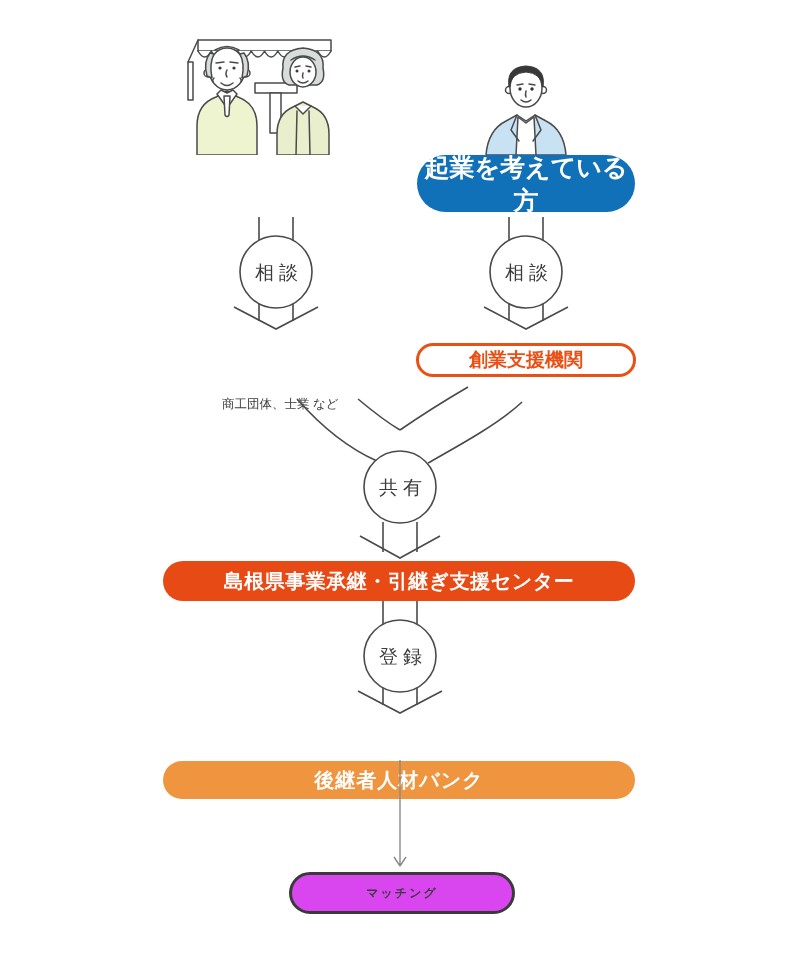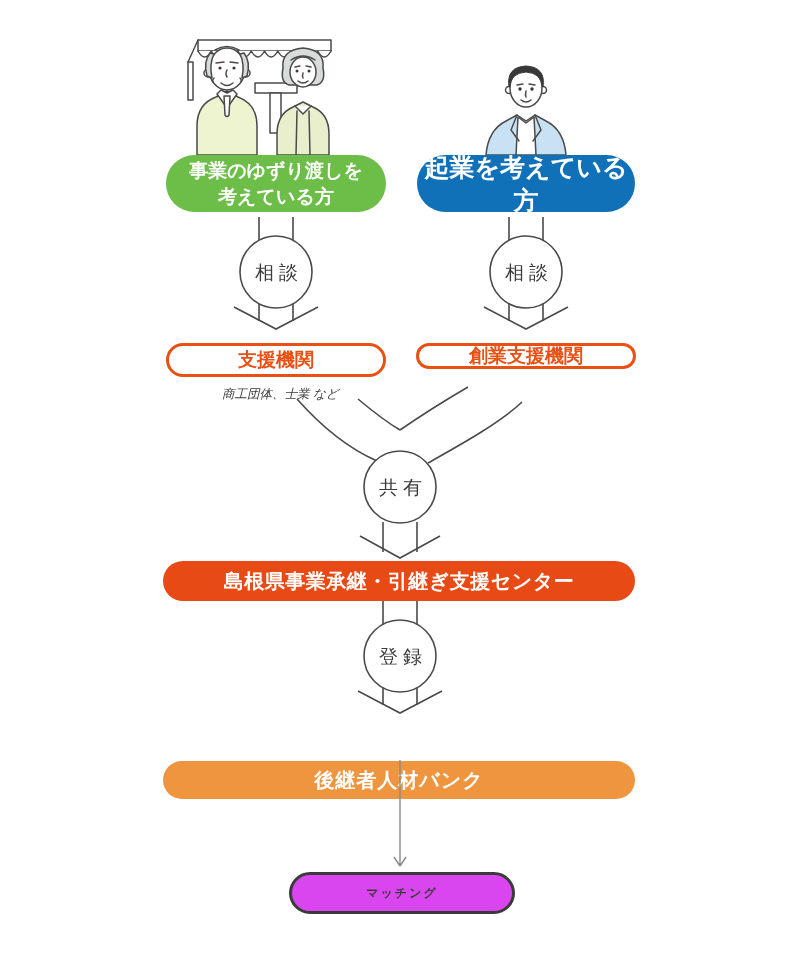--- a/index.html
+++ b/index.html
@@ -82,50 +82,43 @@
       <ellipse cx="48" cy="28" rx="16" ry="19" fill="#fff" class="outline"></ellipse>
       <path d="M31,27 Q28,7 48,6 Q68,7 65,27 Q63,13 48,12 Q33,13 31,27 Z" fill="#383838" stroke="#383838" stroke-width="1"></path>
       <path d="M39,25 L45,24 M51,24 L57,25" class="outline" stroke-width="1.8"></path>
       <circle cx="42" cy="29" r="1.7" fill="#333"></circle>
       <circle cx="54" cy="29" r="1.7" fill="#333"></circle>
       <path d="M48,31 q-1,4 0,6" fill="none" class="outline" stroke-width="1"></path>
       <path d="M43,40 Q48,44 53,40" fill="none" class="outline"></path>
     </g>
   </svg>
 
-  <div class="abs pill pill-green" style="left:166px;top:155px;width:220px;height:57px;">
-    <span>事業のゆずり渡しを
-考えている方</span>
-  </div>
   <div class="abs pill pill-blue" style="left:417px;top:155px;width:218px;height:57px;">
     <span>起業を考えている方</span>
   </div>
 
   <svg class="abs" style="left:226px;top:217px;" width="100" height="118" viewBox="0 0 100 118">
     <path d="M33,0 V104 M67,0 V104" class="ln"></path>
     <circle cx="50" cy="55" r="36" class="circ"></circle>
     <path d="M8,90 L50,112 L92,90" class="ln"></path>
     <text x="53" y="55" class="circ-label" dominant-baseline="central">相談</text>
   </svg>
 
   <svg class="abs" style="left:476px;top:217px;" width="100" height="118" viewBox="0 0 100 118">
     <path d="M33,0 V104 M67,0 V104" class="ln"></path>
     <circle cx="50" cy="55" r="36" class="circ"></circle>
     <path d="M8,90 L50,112 L92,90" class="ln"></path>
     <text x="53" y="55" class="circ-label" dominant-baseline="central">相談</text>
   </svg>
 
-  <div class="abs pill pill-agency" style="left:166px;top:343px;width:220px;height:34px;">
-    <span>支援機関</span>
-  </div>
-  <div class="abs pill pill-agency" style="left:416px;top:343px;width:220px;height:26px;">
+  <div class="abs pill pill-agency" style="left:416px;top:343px;width:220px;height:34px;">
     <span>創業支援機関</span>
   </div>
 
-  <div class="abs note" style="left:222px;top:386px;font-style:italic;">商工団体、士業 など</div>
+  <div class="abs note" style="left:222px;top:396px;">商工団体、士業 など</div>
 
   <svg class="abs" style="left:160px;top:383px;" width="500" height="180" viewBox="0 0 500 180">
     <path d="M137,16 Q176,60 217,78" class="ln"></path>
     <path d="M198,16 Q223,37 240,47" class="ln"></path>
     <path d="M240,47 Q272,25 308,4" class="ln"></path>
     <path d="M362,19 C340,40 300,62 268,80" class="ln"></path>
     <path d="M223,139 V169 M257,139 V169" class="ln"></path>
     <circle cx="240" cy="104" r="36" class="circ"></circle>
     <path d="M200,153 L240,175 L280,153" class="ln"></path>
     <text x="243" y="104" class="circ-label" dominant-baseline="central">共有</text>

